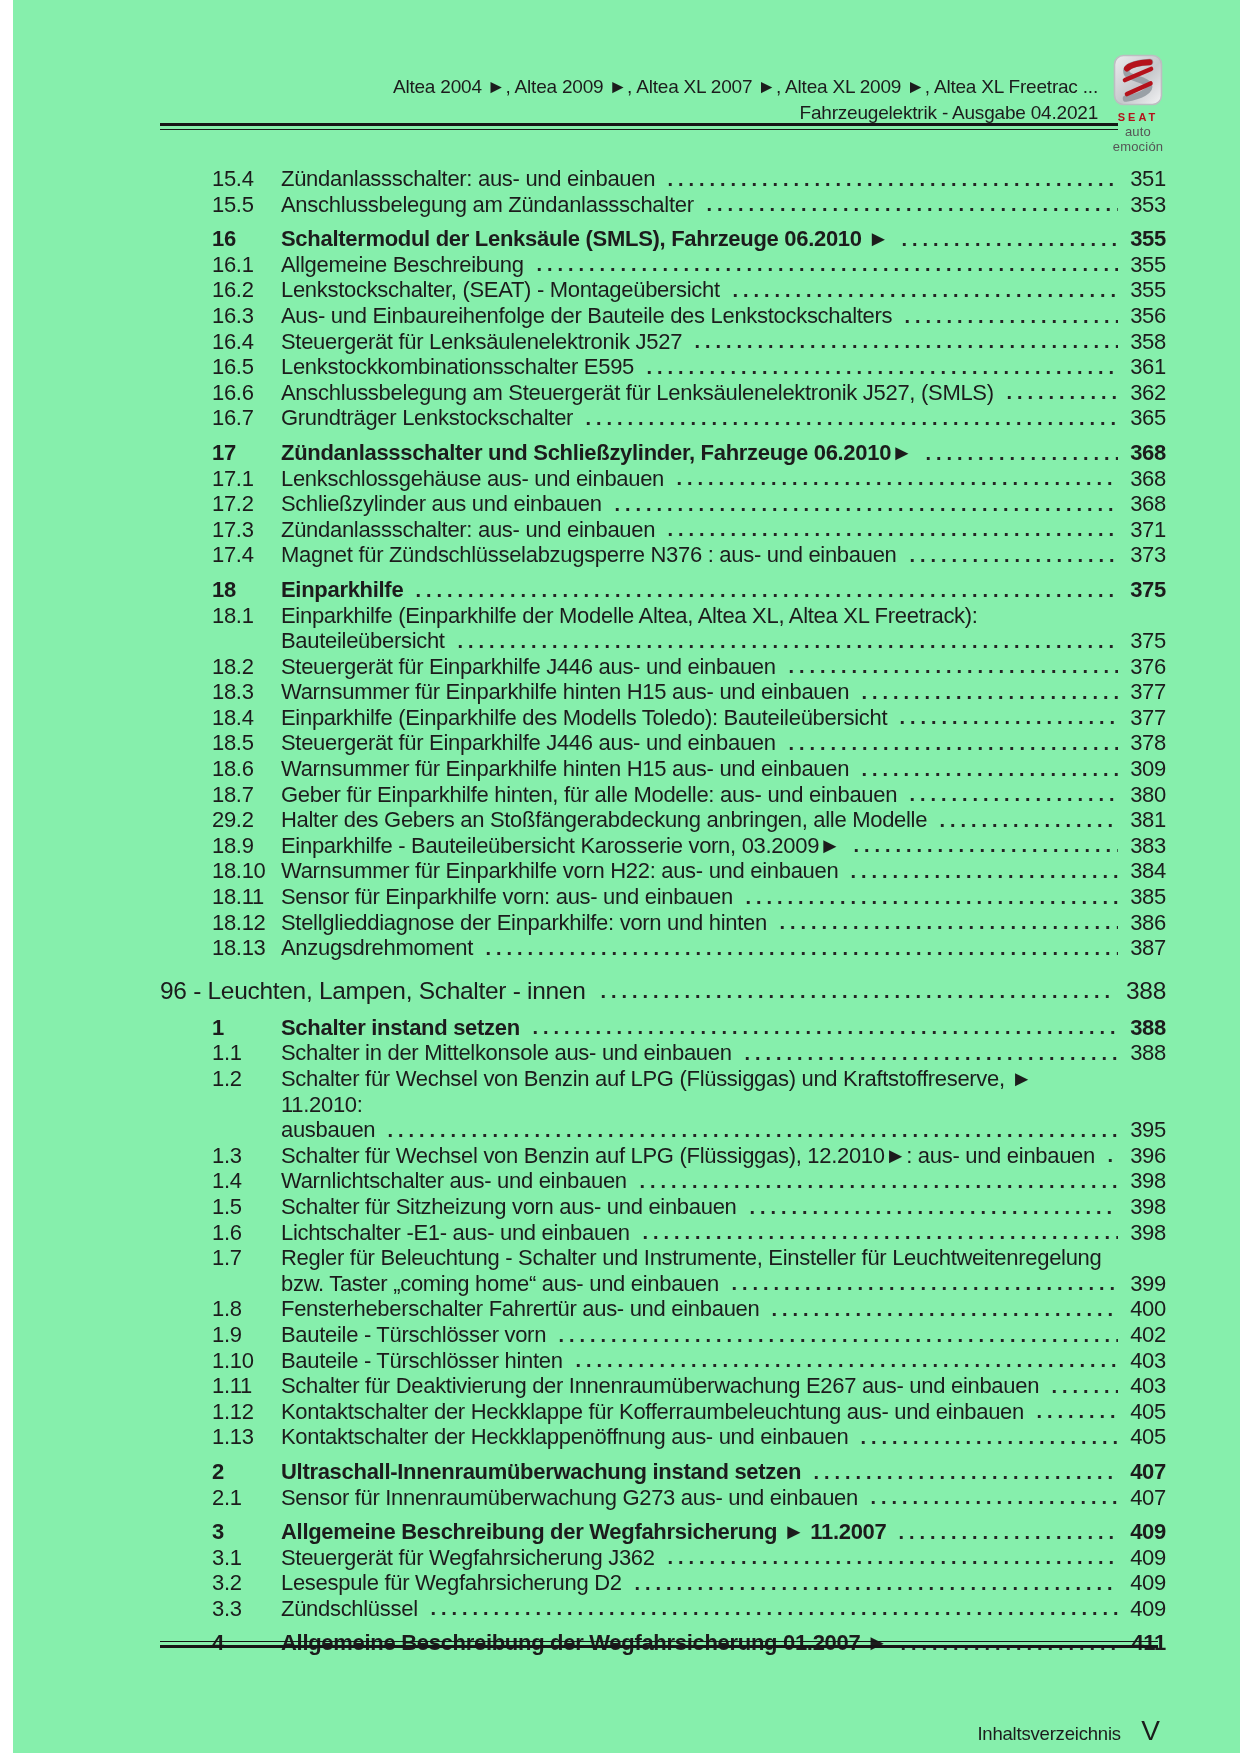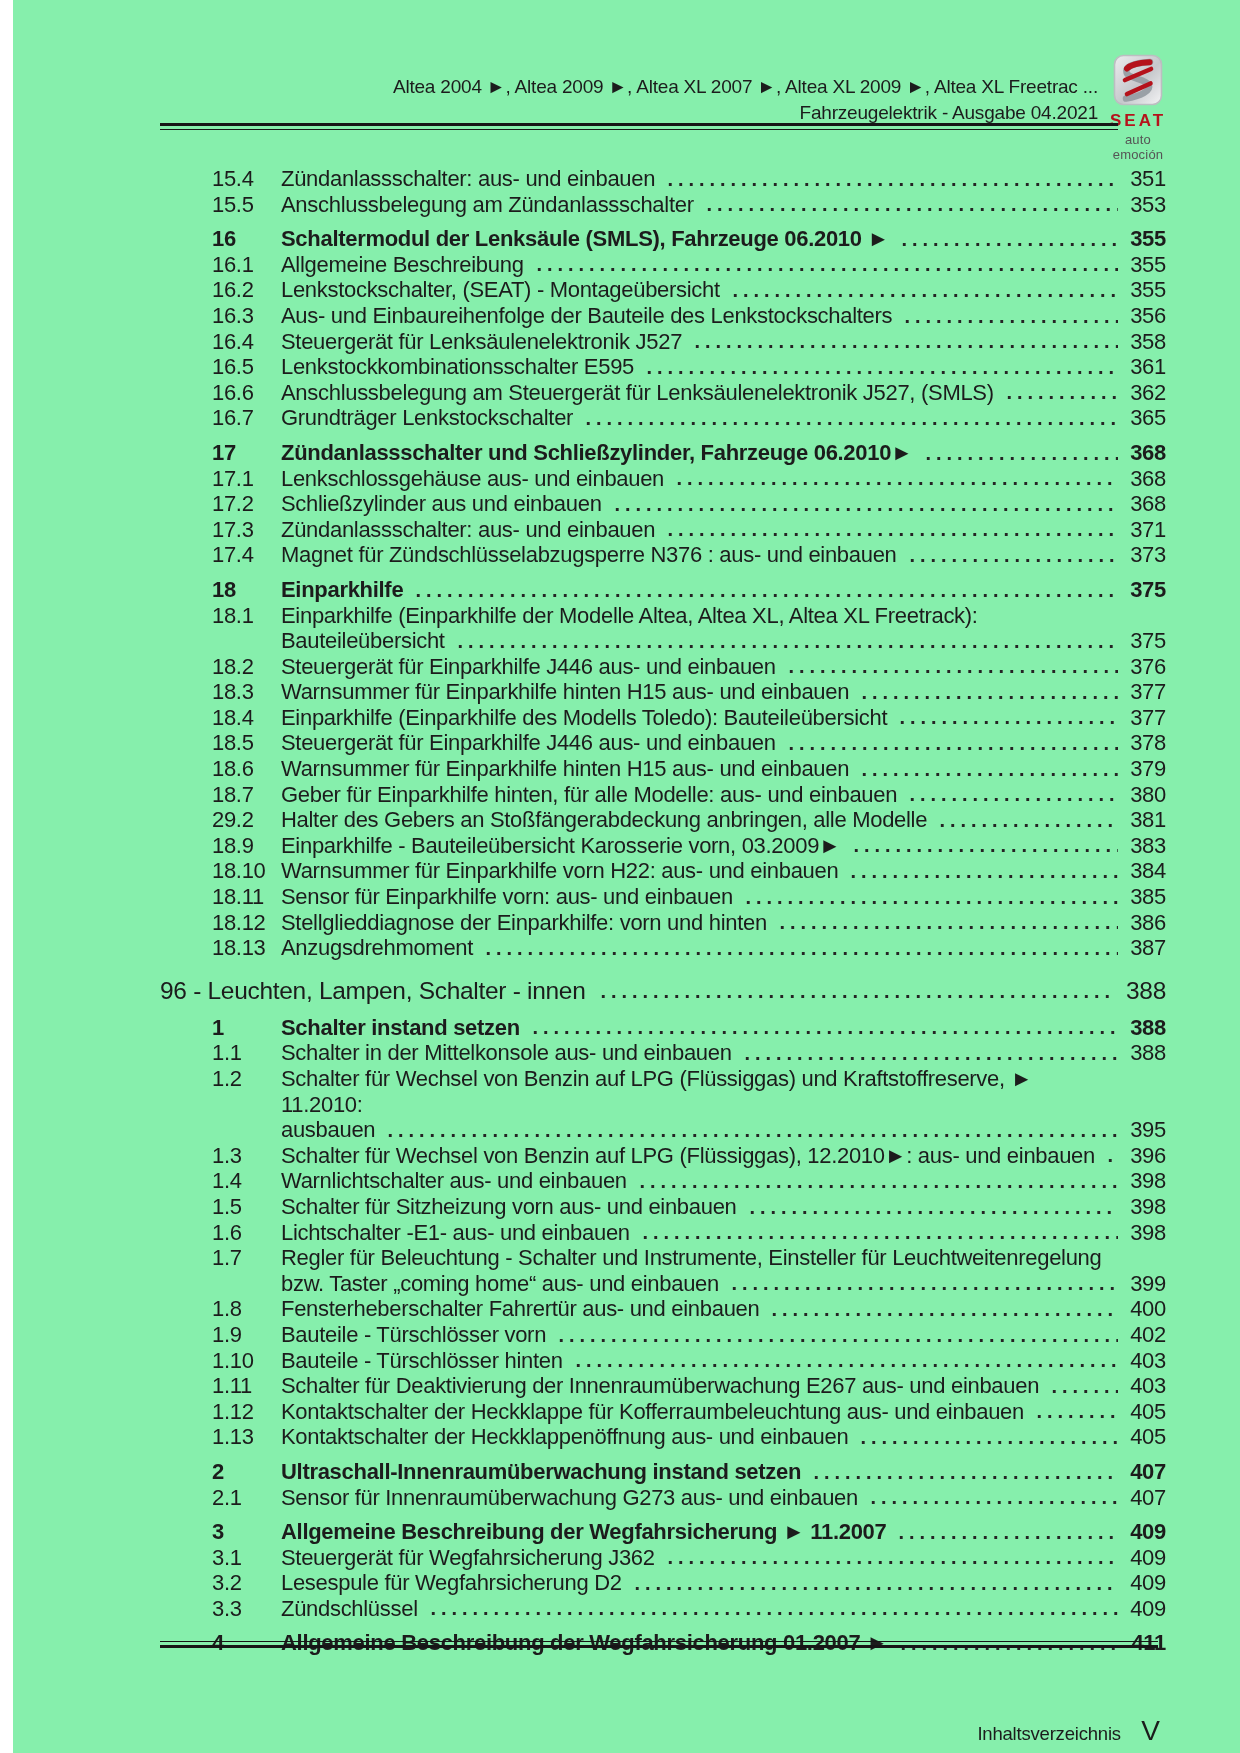--- a/index.html
+++ b/index.html
@@ -9,21 +9,21 @@
   }
   
   .header-text{
     position:absolute; top:74px; left:147px; width:938px;
     text-align:right; font-size:19px; line-height:26px; letter-spacing:-0.2px;
   }
   .logo{
     position:absolute; top:54px; left:1088px; width:74px; text-align:center;
   }
   .logo .brand{
-    display:block; font-size:17px; font-weight:bold; letter-spacing:3px;
+    display:block; font-size:11px; font-weight:bold; letter-spacing:3px;
     color:#b5121b; margin-top:1px;
   }
   .logo .tagline{
     display:block; font-size:13px; color:#555; letter-spacing:0.2px; margin-top:1px;
   }
   .rule-top{
     position:absolute; left:147px; top:123px; width:958px; height:3px;
     border-top:3.5px solid #161616; border-bottom:1.5px solid #161616;
   }
   
@@ -333,21 +333,21 @@
   </div>
 
   <div class="toc-row">
     <span class="num">18.6</span>
     <span class="body">
       <span class="last-line">
         <span class="txt">Warnsummer für Einparkhilfe hinten H15 aus- und einbauen</span>
         <span class="leader"></span>
       </span>
     </span>
-    <span class="pageno">379</span>
+    <span class="pageno">309</span>
   </div>
 
   <div class="toc-row">
     <span class="num">18.7</span>
     <span class="body">
       <span class="last-line">
         <span class="txt">Geber für Einparkhilfe hinten, für alle Modelle: aus- und einbauen</span>
         <span class="leader"></span>
       </span>
     </span>

